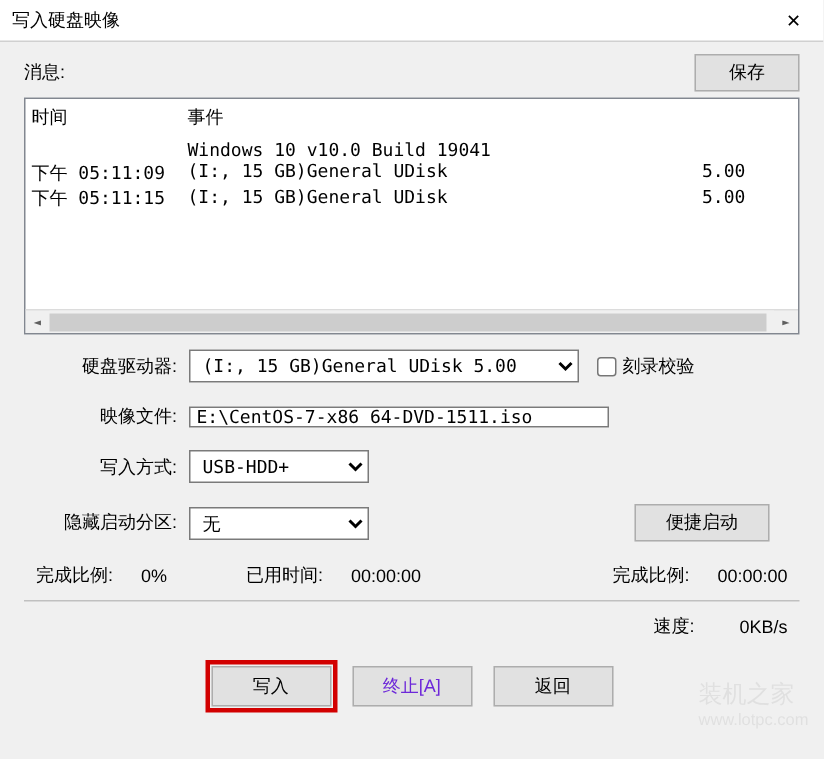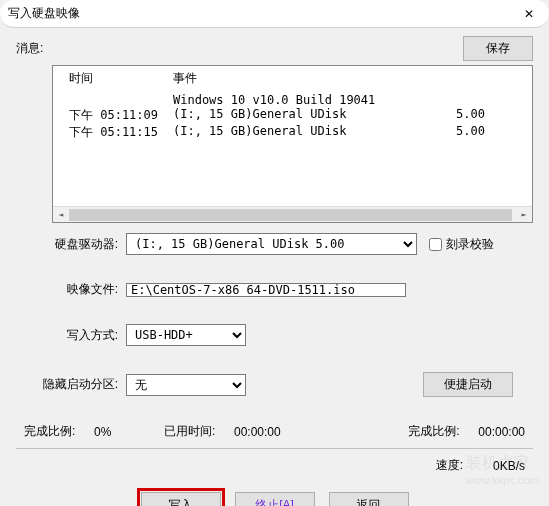--- a/index.html
+++ b/index.html
@@ -1,39 +1,39 @@
 <!DOCTYPE html>
 <html><head>
 <meta charset="utf-8">
 <style>
 * { box-sizing: border-box; margin: 0; padding: 0; }
 body { font-family: "Microsoft YaHei", SimSun, sans-serif; font-size: 12px; background: #f0f0f0; width: 549px; height: 506px; overflow: hidden; }
-.titlebar { height: 28px; background: #fff; border-bottom: 1px solid #d0d0d0; display: flex; align-items: center; padding: 0 8px; border-radius: 14px; }
+.titlebar { height: 28px; background: #fff; border-bottom: 1px solid #d0d0d0; display: flex; align-items: center; padding: 0 8px; }
 .titlebar-text { flex: 1; font-size: 12px; }
 .close-btn { width: 40px; height: 28px; display: flex; align-items: center; justify-content: center; cursor: pointer; margin-right: -8px; }
 .content { padding: 8px 16px; background: #f0f0f0; }
 .topbar { display: flex; align-items: center; margin-bottom: 4px; }
 .topbar-label { flex: 1; }
 .btn { background: #e1e1e1; border: 1px solid #adadad; padding: 3px 14px; font-size: 12px; font-family: inherit; cursor: pointer; min-width: 70px; }
-.logbox { background: #fff; border: 1px solid #828790; height: 158px; padding: 4px 16px; font-family: SimSun, monospace; font-size: 12px; overflow: hidden; position: relative; margin-left: 36px; }
+.logbox { background: #fff; border: 1px solid #828790; height: 158px; padding: 4px 4px; font-family: SimSun, monospace; font-size: 12px; overflow: hidden; position: relative; }
 .log-header { display: flex; margin-bottom: 6px; }
 .log-col-time { width: 104px; }
 .log-rows .row { display: flex; white-space: nowrap; }
 .log-rows .cell-time { width: 104px; }
 .log-rows .cell-event { flex: 1; }
 .log-rows .cell-val { width: 60px; text-align: left; }
 .hscroll { position: absolute; bottom: 0; left: 0; right: 0; height: 16px; background: #f0f0f0; border-top: 1px solid #dcdcdc; display: flex; align-items: center; }
 .hscroll .arrow { width: 16px; height: 16px; display: flex; align-items: center; justify-content: center; font-size: 8px; color: #606060; }
 .hscroll .track { flex: 1; height: 16px; background: #f0f0f0; position: relative; }
 .hscroll .thumb { position: absolute; left: 0; top: 2px; width: 99%; height: 12px; background: #cdcdcd; }
 .form-area { margin-top: 10px; padding: 0 20px; }
-.form-row { display: flex; align-items: center; margin-bottom: 26px; }
+.form-row { display: flex; align-items: center; margin-bottom: 14px; }
 .form-label { width: 90px; text-align: right; padding-right: 8px; }
 .select { background: #fff; border: 1px solid #7a7a7a; height: 22px; font-size: 12px; font-family: SimSun, monospace; padding: 0 4px; }
-.select-wide { width: 291px; }
+.select-wide { width: 260px; }
 .select-narrow { width: 120px; }
 .textinput { background: #fff; border: 1px solid #7a7a7a; height: 14px; font-size: 12px; font-family: SimSun, monospace; padding: 0 4px; width: 280px; }
 .checkbox-wrap { display: flex; align-items: center; margin-left: 12px; }
 .checkbox-wrap input { margin-right: 4px; }
 .progress-row { display: flex; align-items: center; margin-top: 6px; padding: 0 8px; }
 .progress-row .pl { width: 70px; text-align: left; }
 .progress-row .pv { width: 70px; }
 .progress-row .spacer { flex: 1; }
 .sep { border-top: 1px solid #c0c0c0; margin: 8px 0; }
 .speed-row { display: flex; justify-content: flex-end; align-items: center; padding: 0 8px; margin-bottom: 10px; }

